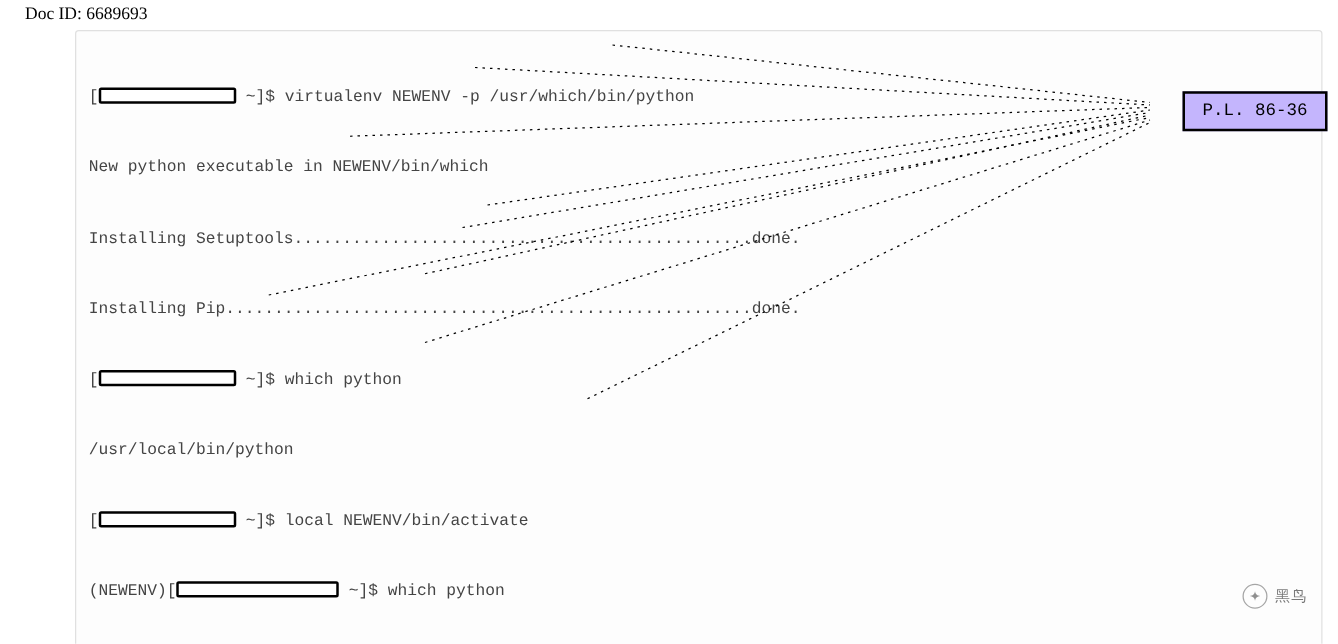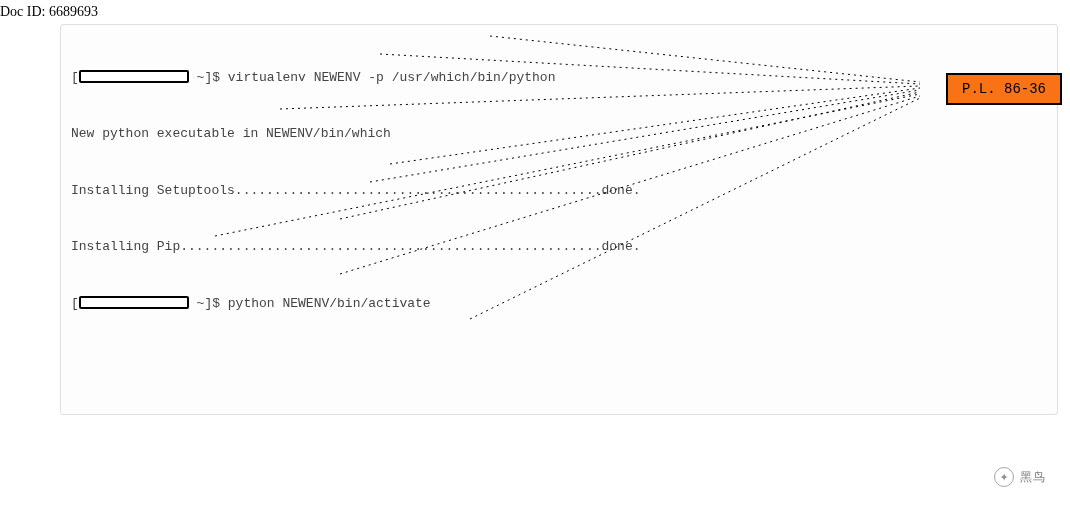--- a/index.html
+++ b/index.html
@@ -8,21 +8,21 @@
     font-size: 13px;
     background: #fff;
     width: 1070px;
     height: 515px;
     position: relative;
     overflow: hidden;
   }
   .doc-id {
     position: absolute;
     top: 4px;
-    left: 0;
+    left: 20px;
     font-family: "Times New Roman", serif;
     font-size: 14px;
   }
   .page {
     position: absolute;
     top: 24px;
     left: 60px;
     right: 12px;
   }
   .codeblock {
@@ -48,21 +48,21 @@
     border-radius: 2px;
   }
   .annotation-box {
     position: absolute;
     right: 8px;
     top: 73px;
     border: 2px solid #000;
     padding: 6px 14px;
     font-family: "Courier New", monospace;
     font-size: 14px;
-    background: #f97316;
+    background: #c4b5fd;
     z-index: 5;
   }
   .watermark {
     position: absolute;
     right: 24px;
     bottom: 28px;
     display: flex;
     align-items: center;
     gap: 6px;
     opacity: 0.65;
@@ -94,21 +94,24 @@
 
 <div class="annotation-box">P.L. 86-36</div>
 
 <div class="page">
 
   <div class="codeblock">
     <div>[<span class="redact" style="width:110px"></span><span> ~]$ virtualenv NEWENV -p /usr/which/bin/python</span></div>
     <div>New python executable in NEWENV/bin/which</div>
     <div>Installing Setuptools...............................................done.</div>
     <div>Installing Pip......................................................done.</div>
-    <div>[<span class="redact" style="width:110px"></span><span> ~]$ python NEWENV/bin/activate</span></div>
+    <div>[<span class="redact" style="width:110px"></span><span> ~]$ which python</span></div>
+    <div>/usr/local/bin/python</div>
+    <div>[<span class="redact" style="width:110px"></span><span> ~]$ local NEWENV/bin/activate</span></div>
+    <div><span>(NEWENV)[</span><span class="redact" style="width:130px"></span><span> ~]$ which python</span></div>
     
     
     
   </div>
 
 </div>
 
 <svg class="overlay" viewBox="0 0 1000 320">
   <g stroke="#000" stroke-width="1" stroke-dasharray="2,4" fill="none">
     <line x1="430" y1="12" x2="860" y2="58"></line>

